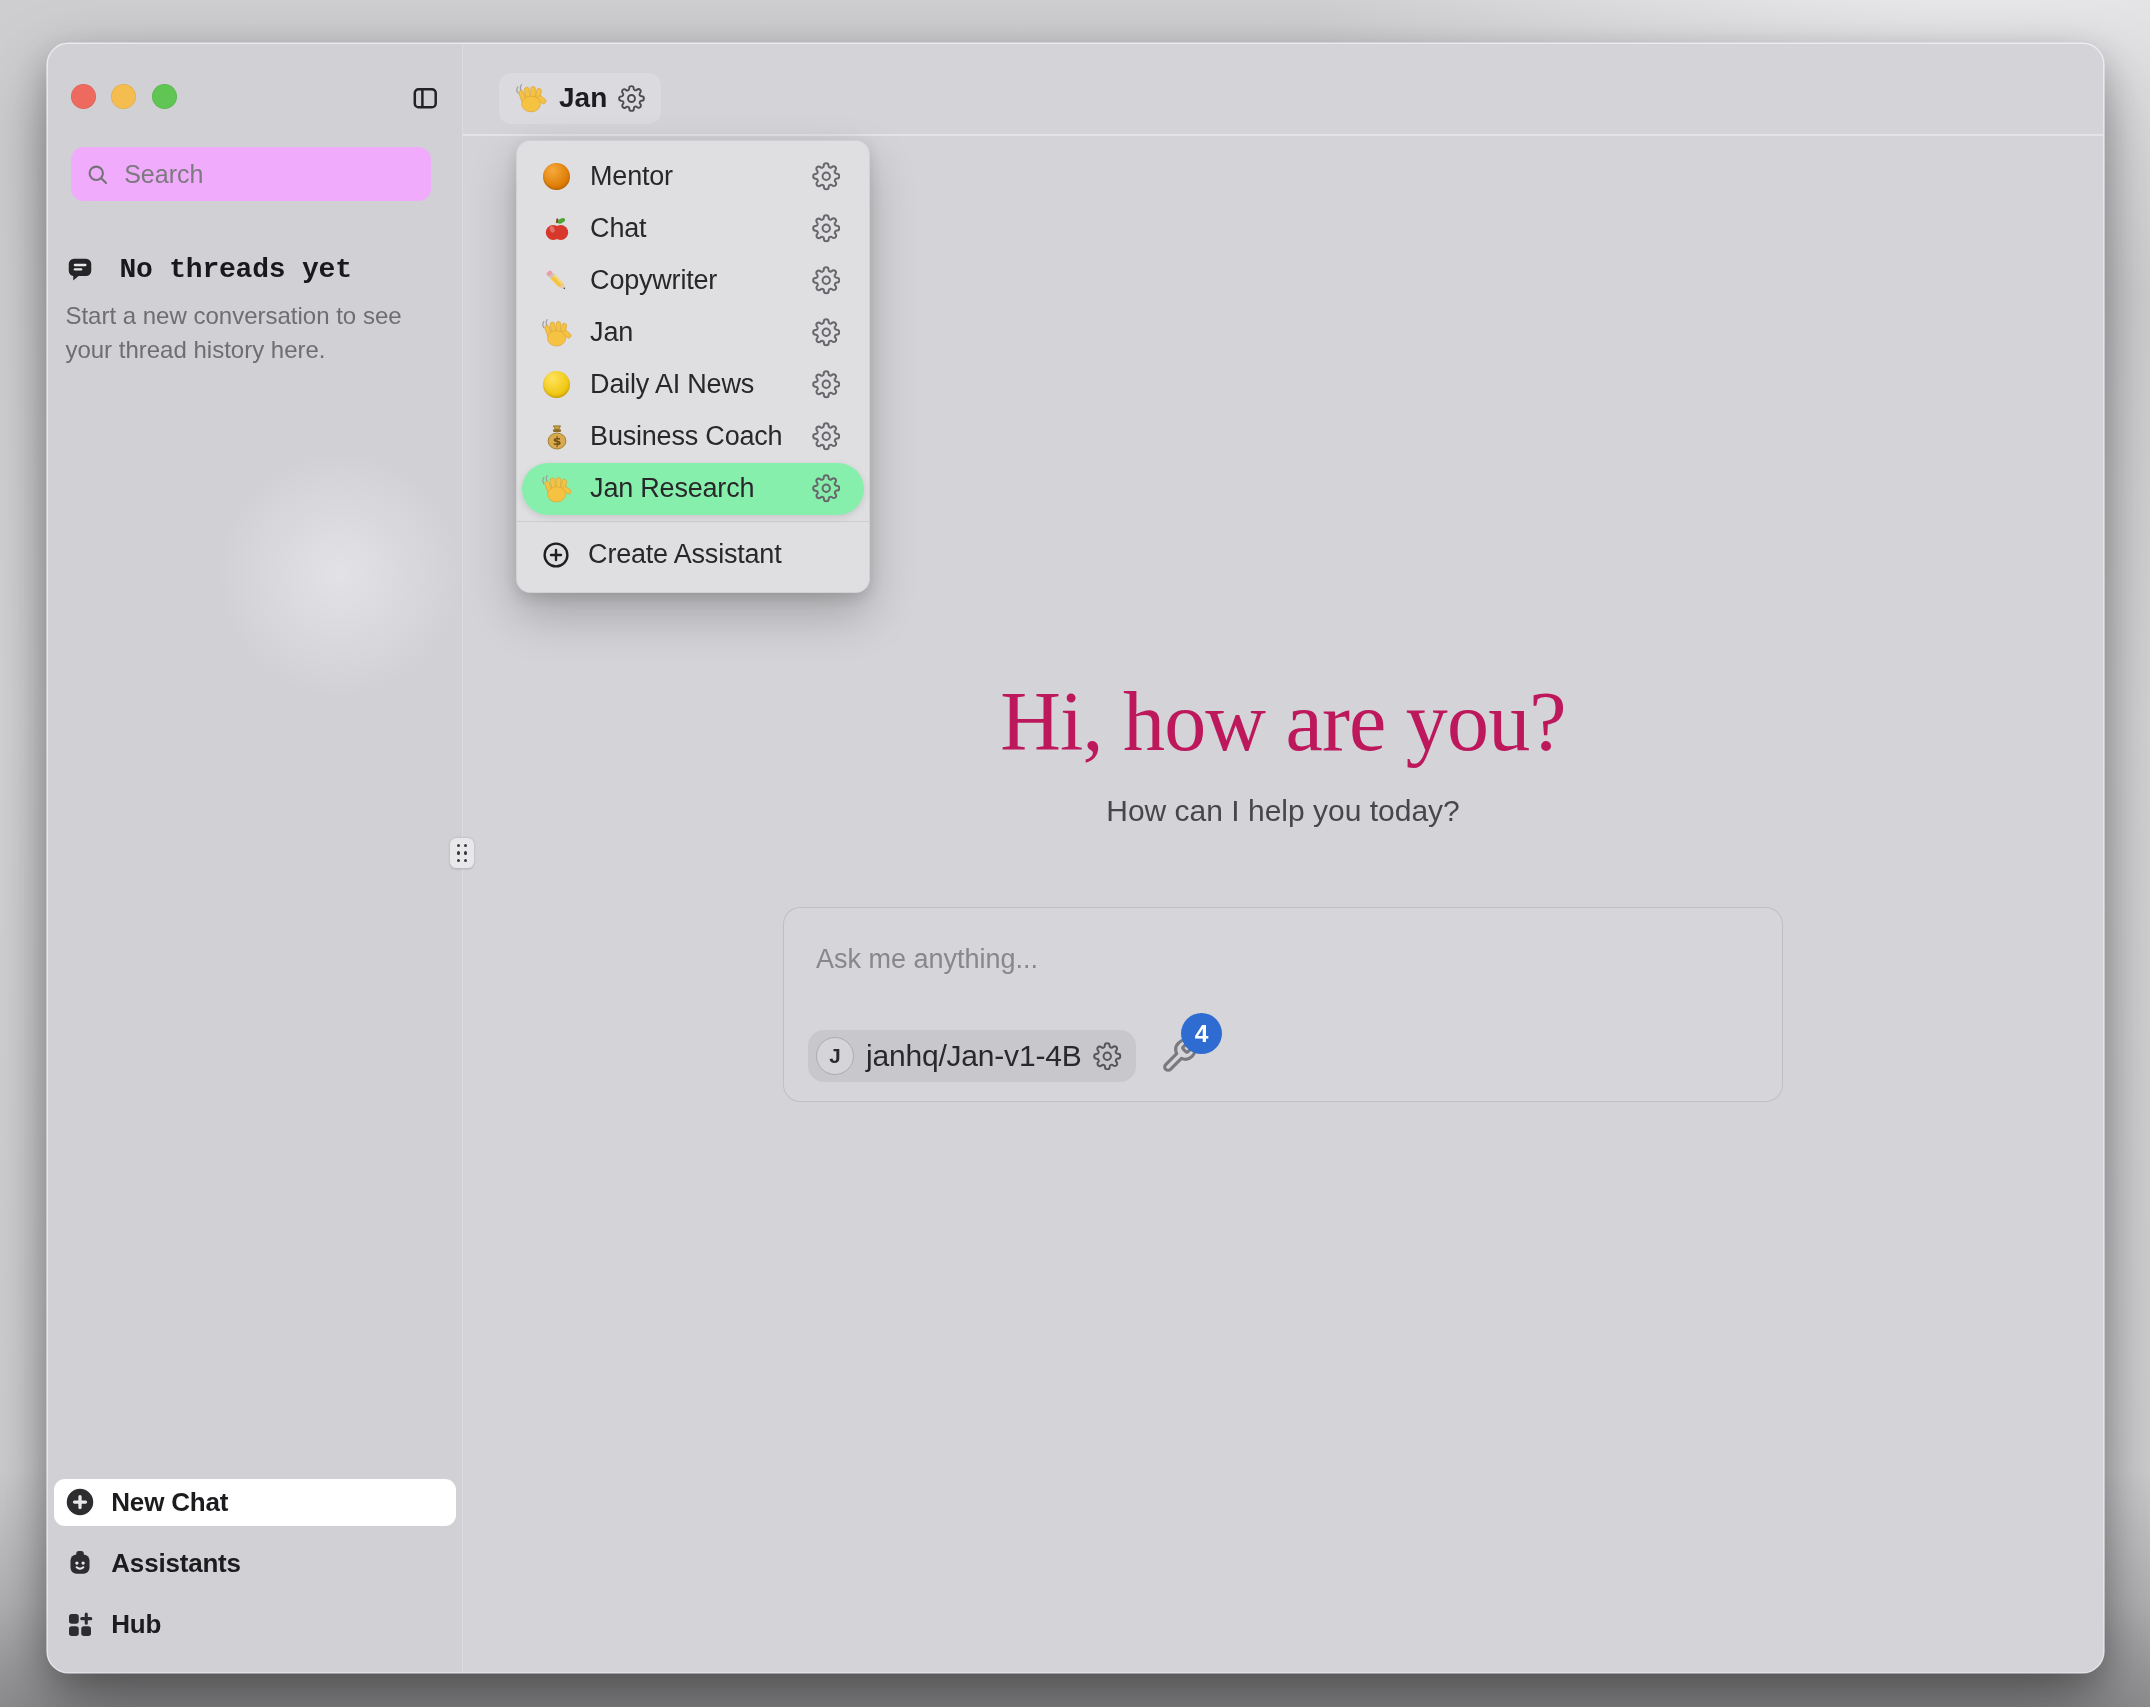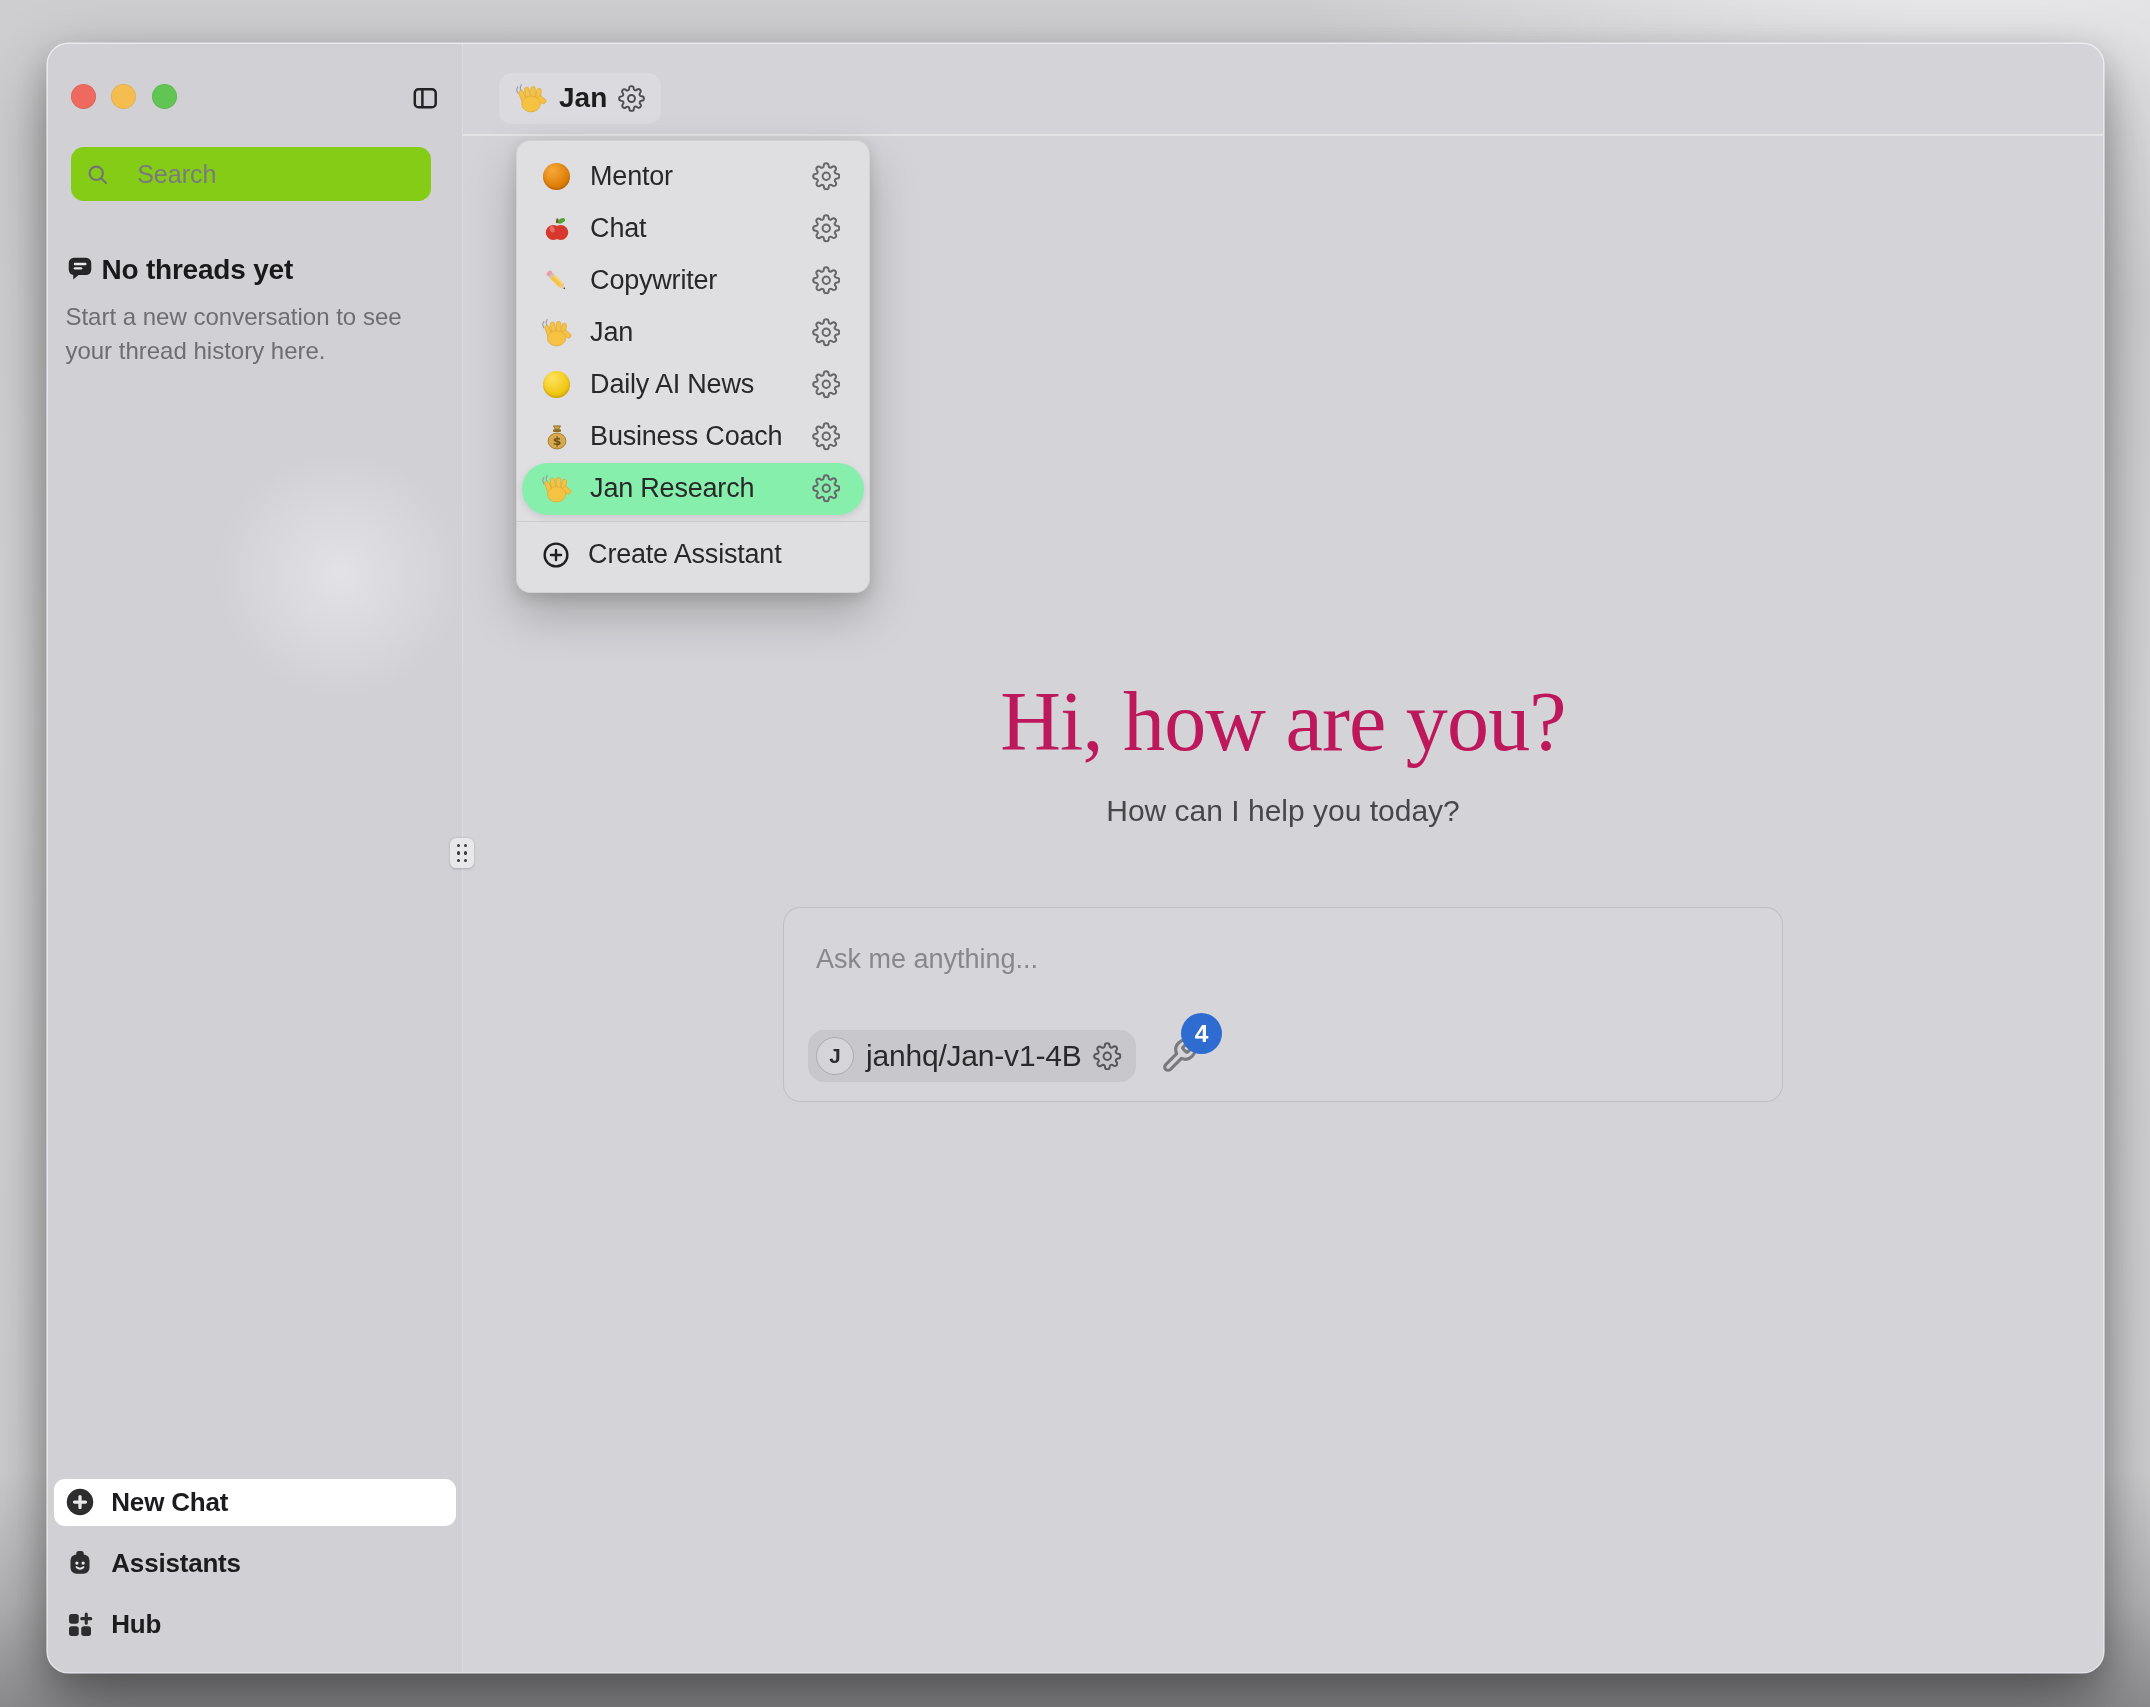--- a/index.html
+++ b/index.html
@@ -25,27 +25,27 @@
     border-radius:50%; background:radial-gradient(circle at 50% 45%, rgba(236,236,240,0.65), rgba(210,210,215,0.25) 55%, rgba(0,0,0,0) 72%); }
 
   .traffic{ position:absolute; top:40px; width:25px; height:25px; border-radius:50%; }
   .t-close{ left:23px;  background:#ee6a5f; box-shadow:inset 0 0 0 0.8px rgba(0,0,0,0.08); }
   .t-min  { left:63px;  background:#f5bd4f; box-shadow:inset 0 0 0 0.8px rgba(0,0,0,0.08); }
   .t-zoom { left:104px; background:#61c554; box-shadow:inset 0 0 0 0.8px rgba(0,0,0,0.08); }
 
   .sidebar-toggle{ position:absolute; left:363px; top:40px; width:28.5px; height:25px; color:#232325; }
 
   .search-box{ position:absolute; left:23px; top:103px; width:360px; height:54px;
-    background:#84cc16; border-radius:12.6px; display:flex; align-items:center; padding:0 14.2px; gap:27px; }
+    background:#f0abfc; border-radius:12.6px; display:flex; align-items:center; padding:0 14.2px; gap:14px; }
   .search-box svg{ width:25px; height:25px; color:#747377; flex:0 0 auto; }
   .search-box input{ border:none; outline:none; background:transparent; font:25px "Liberation Sans","DejaVu Sans",sans-serif; color:#4b4b4e; width:100%; }
   .search-box input::placeholder{ color:#7b7a7e; }
 
   .empty{ position:absolute; left:17.4px; top:210px; width:371px; }
-  .empty-head{ display:flex; align-items:flex-start; gap:6px; }
+  .empty-head{ display:flex; align-items:center; gap:24px;font-family:Liberation Mono, monospace; }
   .empty-head svg{ width:30px; height:30px; }
   .empty-title{ font-size:28px; font-weight:700; color:#19191b; letter-spacing:-0.2px; }
   .empty-desc{ margin-top:14.2px; font-size:24px; line-height:34px; color:#6e6e71; }
 
   .grip{ position:absolute; left:402px; top:794px; width:24px; height:30px; border-radius:6.3px;
     background:#e8e7ea; box-shadow:0 0.8px 2.4px rgba(0,0,0,0.18); display:grid;
     grid-template-columns:repeat(2,3.2px); grid-template-rows:repeat(3,3.2px); gap:4px;
     justify-content:center; align-content:center; z-index:5; }
   .grip i{ width:3.2px; height:3.2px; border-radius:50%; background:#39393b; }
 

